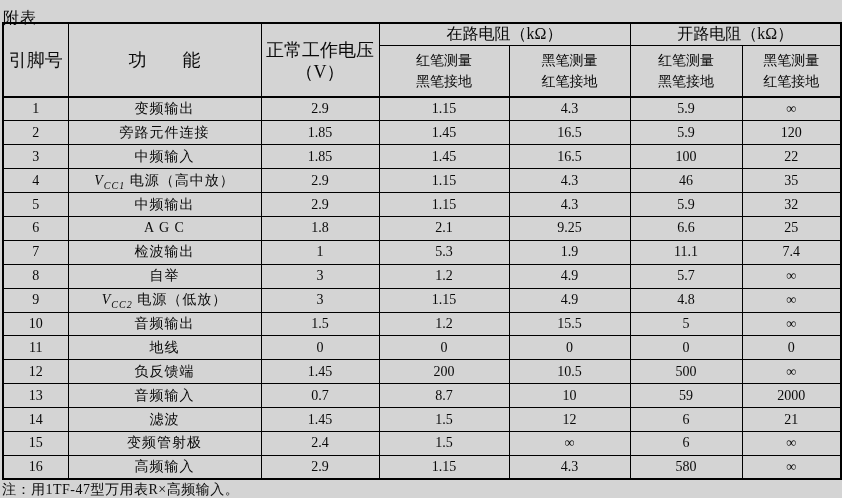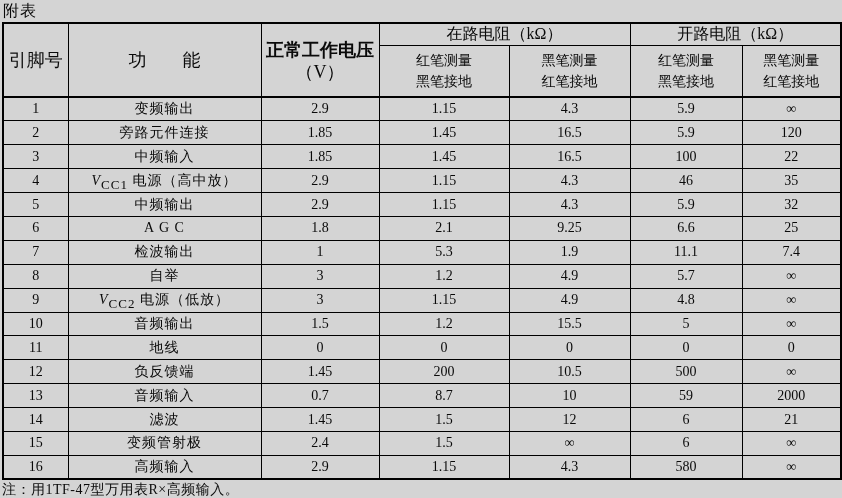--- a/index.html
+++ b/index.html
@@ -11,21 +11,21 @@
     height: 498px;
     position: relative;
     background: #d4d4d4;
     color: #0a0a0a;
     font-family: "Liberation Serif", "DejaVu Serif", serif;
     overflow: hidden;
   }
   .page-title {
     position: absolute;
     left: 3px;
-    top: 1px;
+    top: 8px;
     font-size: 16px;
     line-height: 19px;
     letter-spacing: 1px;
   }
   table.spec-table {
     position: absolute;
     left: 2px;
     top: 22px;
     width: 838px;
     border-collapse: collapse;
@@ -46,23 +46,23 @@
   .spec-table thead .sub-row th { height: 50px; line-height: 21px; }
   .spec-table thead th.span-head { font-size: 16px; }
   .spec-table thead tr.sub-row th,
   .spec-table thead tr.group-row th.rowspan-head {
     border-bottom: 2px solid #000;
   }
   .spec-table tbody tr { height: 23.9px; }
   .spec-table tbody td { font-size: 14px; }
   .spec-table tbody td:nth-child(2) { font-size: 14px; letter-spacing: 1px; }
   .spec-table i { font-style: italic; font-family: "Liberation Serif", serif; }
-  .spec-table sub { font-size: 13px; line-height: 0; }
+  .spec-table sub { font-size: 10px; line-height: 0; font-style: italic; }
   .voltage-line2 { display: block; margin-top: -2px; }
-  .voltage-line1 { display: block; margin-top: 2px; font-weight: bold; }
+  .voltage-line1 { display: block; margin-top: 2px; }
   .page-note {
     position: absolute;
     left: 2px;
     top: 481px;
     font-size: 14px;
     letter-spacing: 0.5px;
   }
 </style>
 </head>
 <body>

